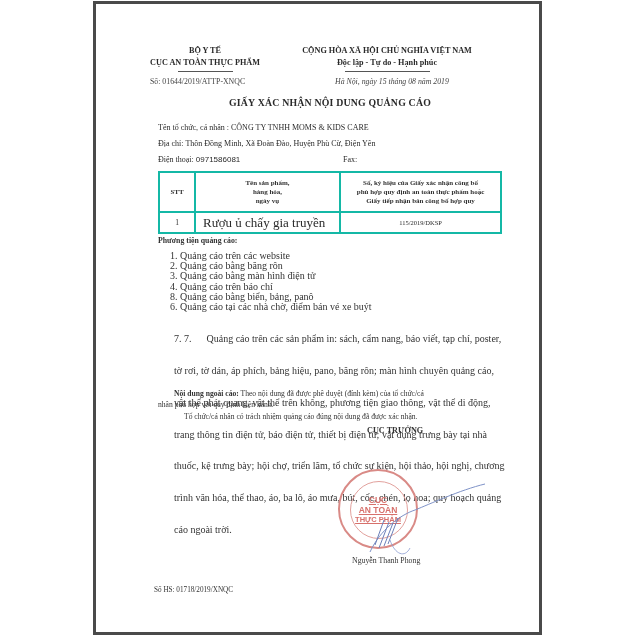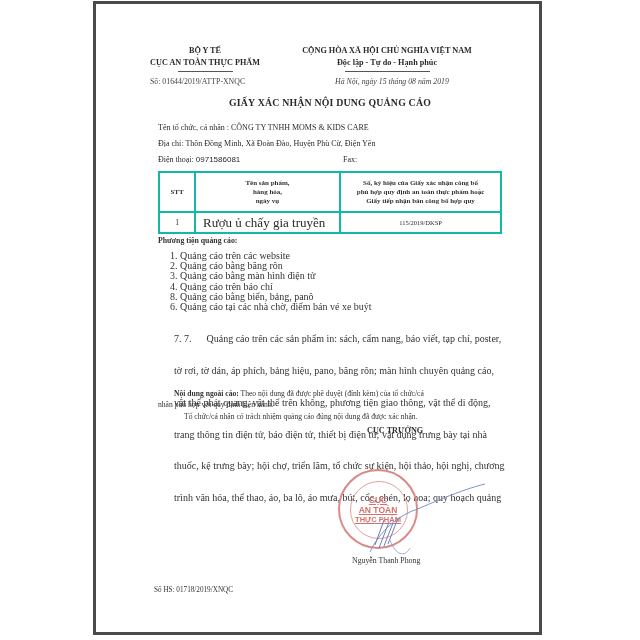--- a/index.html
+++ b/index.html
@@ -94,20 +94,21 @@
   <div>8. Quảng cáo bằng biển, bảng, panô</div>
   <div>6. Quảng cáo tại các nhà chờ, điểm bán vé xe buýt</div>
 </div>
 <div class="abs list" style="top:313px; left:174px; line-height:10.6px; white-space:pre;">
   <div>7. 7.      Quảng cáo trên các sản phẩm in: sách, cẩm nang, báo viết, tạp chí, poster,</div>
   <div>tờ rơi, tờ dán, áp phích, bảng hiệu, pano, băng rôn; màn hình chuyên quảng cáo,</div>
   <div>vật thể phát quang, vật thể trên không, phương tiện giao thông, vật thể di động,</div>
   <div>trang thông tin điện tử, báo điện tử, thiết bị điện tử; vật dụng trưng bày tại nhà</div>
   <div>thuốc, kệ trưng bày; hội chợ, triển lãm, tổ chức sự kiện, hội thảo, hội nghị, chương</div>
   <div>trình văn hóa, thể thao, áo, ba lô, áo mưa, bút, cốc, chén, lọ hoa; quy hoạch quảng</div>
+  <div>cáo ngoài trời.</div>
 </div>
 
 <div class="abs" style="left:174px; top:389px; font-size:7.6px; color:#333;">
   <span class="b">Nội dung ngoài cáo:</span><span> Theo nội dung đã được phê duyệt (đính kèm) của tổ chức/cá</span>
 </div>
 <div class="abs" style="left:158px; top:400px; font-size:7.6px; color:#333;">nhân phù hợp với quy định hiện hành.</div>
 <div class="abs" style="left:174px; top:412px; font-size:7.6px; color:#333;margin-left:10px;">Tổ chức/cá nhân có trách nhiệm quảng cáo đúng nội dung đã được xác nhận.</div>
 
 <div class="abs b" style="left:367px; top:426px; font-size:8.2px; color:#333;">CỤC TRƯỞNG</div>
 <div class="stamp">

